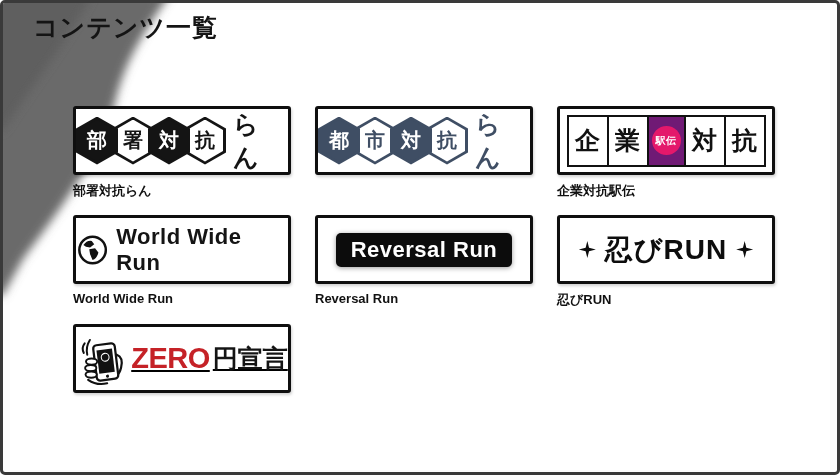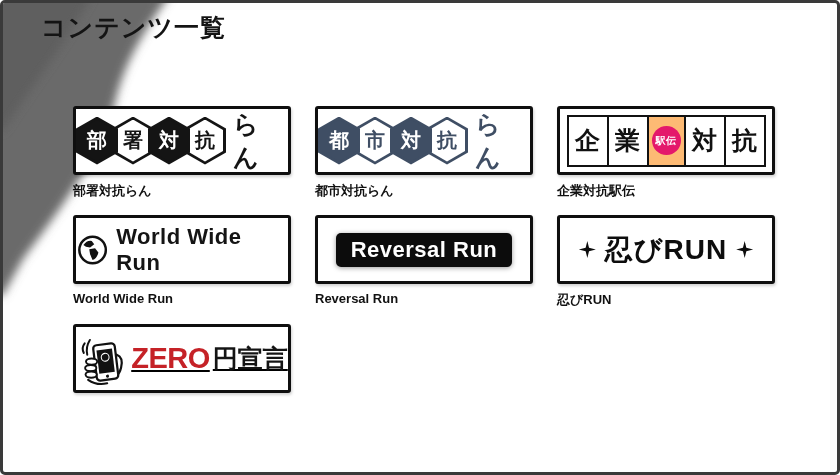--- a/index.html
+++ b/index.html
@@ -7,21 +7,21 @@
 
   .frame {
     position:relative; width:840px; height:475px; box-sizing:border-box;
     background:#ffffff; border:3px solid #3a3a3a; border-radius:5px; overflow:hidden;
   }
 
   
   .wedge { position:absolute; top:-10px; left:-10px; z-index:0; pointer-events:none; }
 
   .page-title {
-    position:absolute; left:38px; top:8px; z-index:2;
+    position:absolute; left:30px; top:8px; z-index:2;
     font-size:25px; font-weight:800; letter-spacing:1px; color:#141414;
   }
 
   .grid {
     position:absolute; left:70px; top:103px; z-index:2;
     display:grid; grid-template-columns:repeat(3,218px);
     column-gap:24px; row-gap:15px;
   }
   .cell { width:218px; }
   .card {
@@ -54,21 +54,21 @@
   .hex.filled .in { background:var(--hc); color:#ffffff; }
   .hex-suffix { margin-left:7px; font-size:25px; font-weight:800; color:var(--hc); letter-spacing:2px; }
 
   
   .strip { display:flex; align-items:stretch; border:2.5px solid #111; background:#fff; }
   .bcell {
     width:38px; height:48px; display:flex; align-items:center; justify-content:center;
     font-size:25px; font-weight:800; color:#111; border-right:2.5px solid #111; background:#fff;
   }
   .bcell:last-child { border-right:none; }
-  .bcell.black { background:#fdba74; width:35px; }
+  .bcell.black { background:#701a75; width:35px; }
   .badge-circle {
     width:29px; height:29px; border-radius:50%; background:#e4186b; color:#ffffff;
     font-size:10px; font-weight:700; display:flex; align-items:center; justify-content:center;
     letter-spacing:0.5px;
   }
 
   
   .www-row { display:flex; align-items:center; gap:7px; }
   .www-text { font-size:22px; font-weight:600; color:#141414; letter-spacing:0.5px; }
 
@@ -139,21 +139,20 @@
             </div>
           <div class="hex filled">
               <span class="in">対</span>
             </div>
           <div class="hex">
               <span class="in">抗</span>
             </div>
           <span class="hex-suffix">らん</span>
         </div>
       </div>
-      <div class="caption">都市対抗らん</div>
     </div>
 
     <div class="cell">
       <div class="card">
         <div class="strip">
           <div class="bcell">企</div>
           <div class="bcell">業</div>
           <div class="bcell black">
             <span class="badge-circle">駅伝</span>
           </div>

